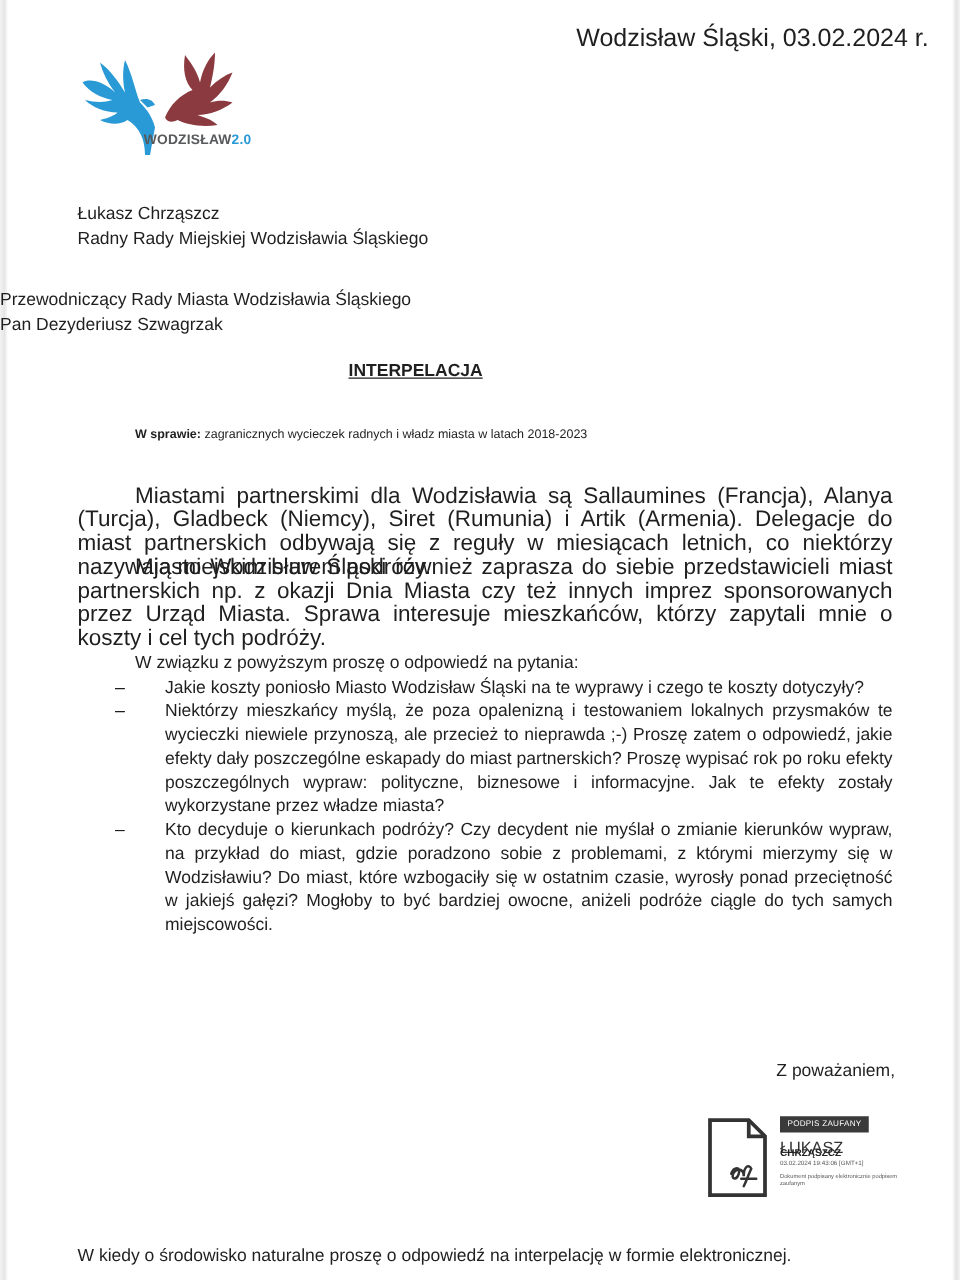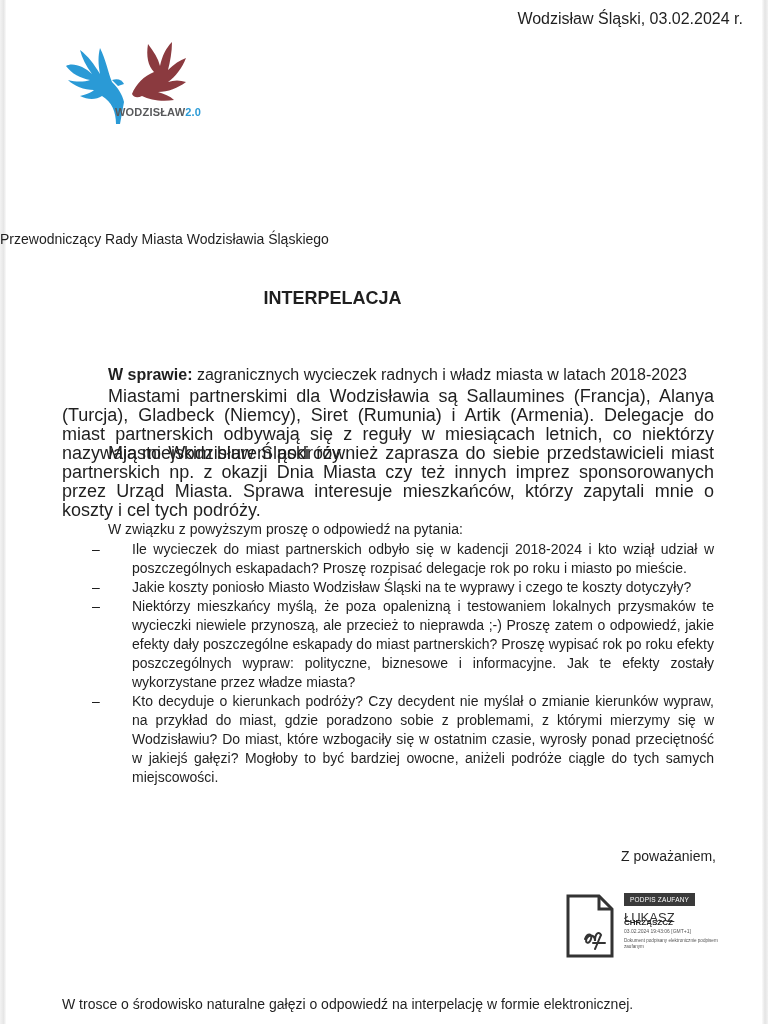--- a/index.html
+++ b/index.html
@@ -2,31 +2,31 @@
 <html><head>
 <meta charset="utf-8">
 <style>
   html, body { margin: 0; padding: 0; background: #ffffff; }
   body { width: 768px; height: 1024px; position: relative; overflow: hidden;
          font-family: "Liberation Sans", "DejaVu Sans", sans-serif; color: #1f1f1f; }
   .edge-left { position: absolute; left: 0; top: 0; width: 6px; height: 1024px;
                background: linear-gradient(to right, #f3f3f3, #e6e6e6 60%, #fafafa); }
   .edge-right { position: absolute; right: 0; top: 0; width: 6px; height: 1024px;
                background: linear-gradient(to right, #fafafa, #e4e4e4 50%, #f2f2f2); }
-  .date { position: absolute; top: 10px; right: 25px; font-size: 16px; }
+  .date { position: absolute; top: 20px; right: 25px; font-size: 20px; }
   .logo { position: absolute; left: 62px; top: 36px; width: 140px; height: 92px; }
   .logo-text { position: absolute; left: 115px; top: 106px; font-size: 11px; font-weight: bold;
                letter-spacing: 0.2px; color: #58595b; }
   .logo-text .ver { color: #2a9ad6; }
   .sender { position: absolute; left: 62px; top: 160px; font-size: 14px; line-height: 20px; }
   .recipient { position: absolute; left: 0; width: 768px; top: 229px; text-align: left;
                font-size: 14px; line-height: 20px; }
   .title { position: absolute; left: 0; width: 665px; top: 288px; text-align: center;
-           font-size: 18px; font-weight: bold; }
-  .subject { position: absolute; left: 108px; top: 342px; font-size: 16px; margin-top: 24px; }
+           font-size: 14px; font-weight: bold; text-decoration: underline; }
+  .subject { position: absolute; left: 108px; top: 342px; font-size: 10px; }
   .subject b { font-weight: bold; }
   .body-text { position: absolute; left: 62px; width: 652px; font-size: 18px; line-height: 19px;
                text-align: justify; }
   .p1 { top: 387px; }
   .p2 { top: 444px; }
   .indent { text-indent: 46px; }
   .intro { position: absolute; left: 108px; top: 521px; font-size: 14px; }
   .qlist { position: absolute; left: 62px; top: 540px; width: 652px; margin: 0; padding: 0;
            list-style: none; font-size: 14px; line-height: 19px; }
   .qlist li { position: relative; padding-left: 70px; text-align: justify; }
@@ -59,37 +59,40 @@
     </g>
 
     <g fill="#8b3a3f">
       <path d="M70 58 C74 48 82 40 92 36 C86 30 84 20 86 8 C92 16 96 22 98 30 C100 20 104 12 110 6 C110 16 108 26 106 34 C112 28 118 24 124 22 C120 32 114 40 106 46 C112 44 118 44 124 46 C116 52 106 56 96 56 C102 58 108 60 112 64 C100 66 88 64 80 60 C76 62 72 62 70 58 Z"></path>
     </g>
   </svg>
 </div>
 <div class="logo-text"><span>WODZISŁAW</span><span class="ver">2.0</span></div>
 
 <div class="sender">
+  <div>Łukasz Chrząszcz</div>
+  <div>Radny Rady Miejskiej Wodzisławia Śląskiego</div>
 </div>
 
 <div class="recipient">
   <div>Przewodniczący Rady Miasta Wodzisławia Śląskiego</div>
+  <div>Pan Dezyderiusz Szwagrzak</div>
 </div>
 
 <div class="title">INTERPELACJA</div>
 
 <div class="subject"><b>W sprawie:</b><span> zagranicznych wycieczek radnych i władz miasta w latach 2018-2023</span></div>
 
 <div class="body-text p1 indent">Miastami partnerskimi dla Wodzisławia są Sallaumines (Francja), Alanya (Turcja), Gladbeck (Niemcy), Siret (Rumunia) i Artik (Armenia). Delegacje do miast partnerskich odbywają się z reguły w miesiącach letnich, co niektórzy nazywają miejskim biurem podróży.</div>
 <div class="body-text p2 indent">Miasto Wodzisław Śląski również zaprasza do siebie przedstawicieli miast partnerskich np. z okazji Dnia Miasta czy też innych imprez sponsorowanych przez Urząd Miasta. Sprawa interesuje mieszkańców, którzy zapytali mnie o koszty i cel tych podróży.</div>
 
 <div class="intro">W związku z  powyższym proszę o odpowiedź na pytania:</div>
 
 <ul class="qlist">
-  <li><span class="dash">–</span><span>Ile wycieczek do miast partnerskich odbyło się w kadencji 2018-2024 i kto wziął udział w poszczególnych eskapadach? Proszę rozpisać delegacje rok po roku i miasto po mieście.</span></li>
+  <li><span class="dash">–</span></li>
   <li><span class="dash">–</span><span>Jakie koszty poniosło Miasto Wodzisław Śląski na te wyprawy i czego te koszty dotyczyły?</span></li>
   <li><span class="dash">–</span></li>
   <li><span class="dash">–</span><span>Niektórzy mieszkańcy myślą, że poza opalenizną i testowaniem lokalnych przysmaków te wycieczki niewiele przynoszą, ale przecież to nieprawda ;-) Proszę zatem o odpowiedź, jakie efekty dały poszczególne eskapady do miast partnerskich? Proszę wypisać rok po roku efekty poszczególnych wypraw: polityczne, biznesowe i informacyjne. Jak te efekty zostały wykorzystane przez władze miasta?</span></li>
   <li><span class="dash">–</span><span>Kto decyduje o kierunkach podróży? Czy decydent nie myślał o zmianie kierunków wypraw, na przykład do miast, gdzie poradzono sobie z problemami, z którymi mierzymy się w Wodzisławiu? Do miast, które wzbogaciły się w ostatnim czasie, wyrosły ponad przeciętność w jakiejś gałęzi? Mogłoby to być bardziej owocne, aniżeli podróże ciągle do tych samych miejscowości.</span></li>
 </ul>
 
 <div class="closing">Z poważaniem,</div>
 
 <div class="sig">
   <svg class="sig-doc" viewBox="0 0 50 66" width="50" height="66">
@@ -97,13 +100,13 @@
     <path d="M34 3 V16 H47" fill="none" stroke="#333" stroke-width="3"></path>
     <path d="M20 46 C22 40 28 40 26 46 C24 52 19 50 22 45 C25 41 30 42 30 48 C30 40 34 38 36 42 C34 46 32 52 30 56 M28 50 H40" fill="none" stroke="#333" stroke-width="2" stroke-linecap="round"></path>
   </svg>
   <div class="sig-badge">PODPIS ZAUFANY</div>
   <div class="sig-first">ŁUKASZ</div>
   <div class="sig-last">CHRZĄSZCZ</div>
   <div class="sig-ts">03.02.2024 19:43:06 [GMT+1]</div>
   <div class="sig-note">Dokument podpisany elektronicznie podpisem zaufanym</div>
 </div>
 
-<div class="footer">W trosce o środowisko naturalne gałęzi o odpowiedź na interpelację w formie elektronicznej.</div>
+<div class="footer">W kiedy o środowisko naturalne proszę o odpowiedź na interpelację w formie elektronicznej.</div>
 
 </body></html>

